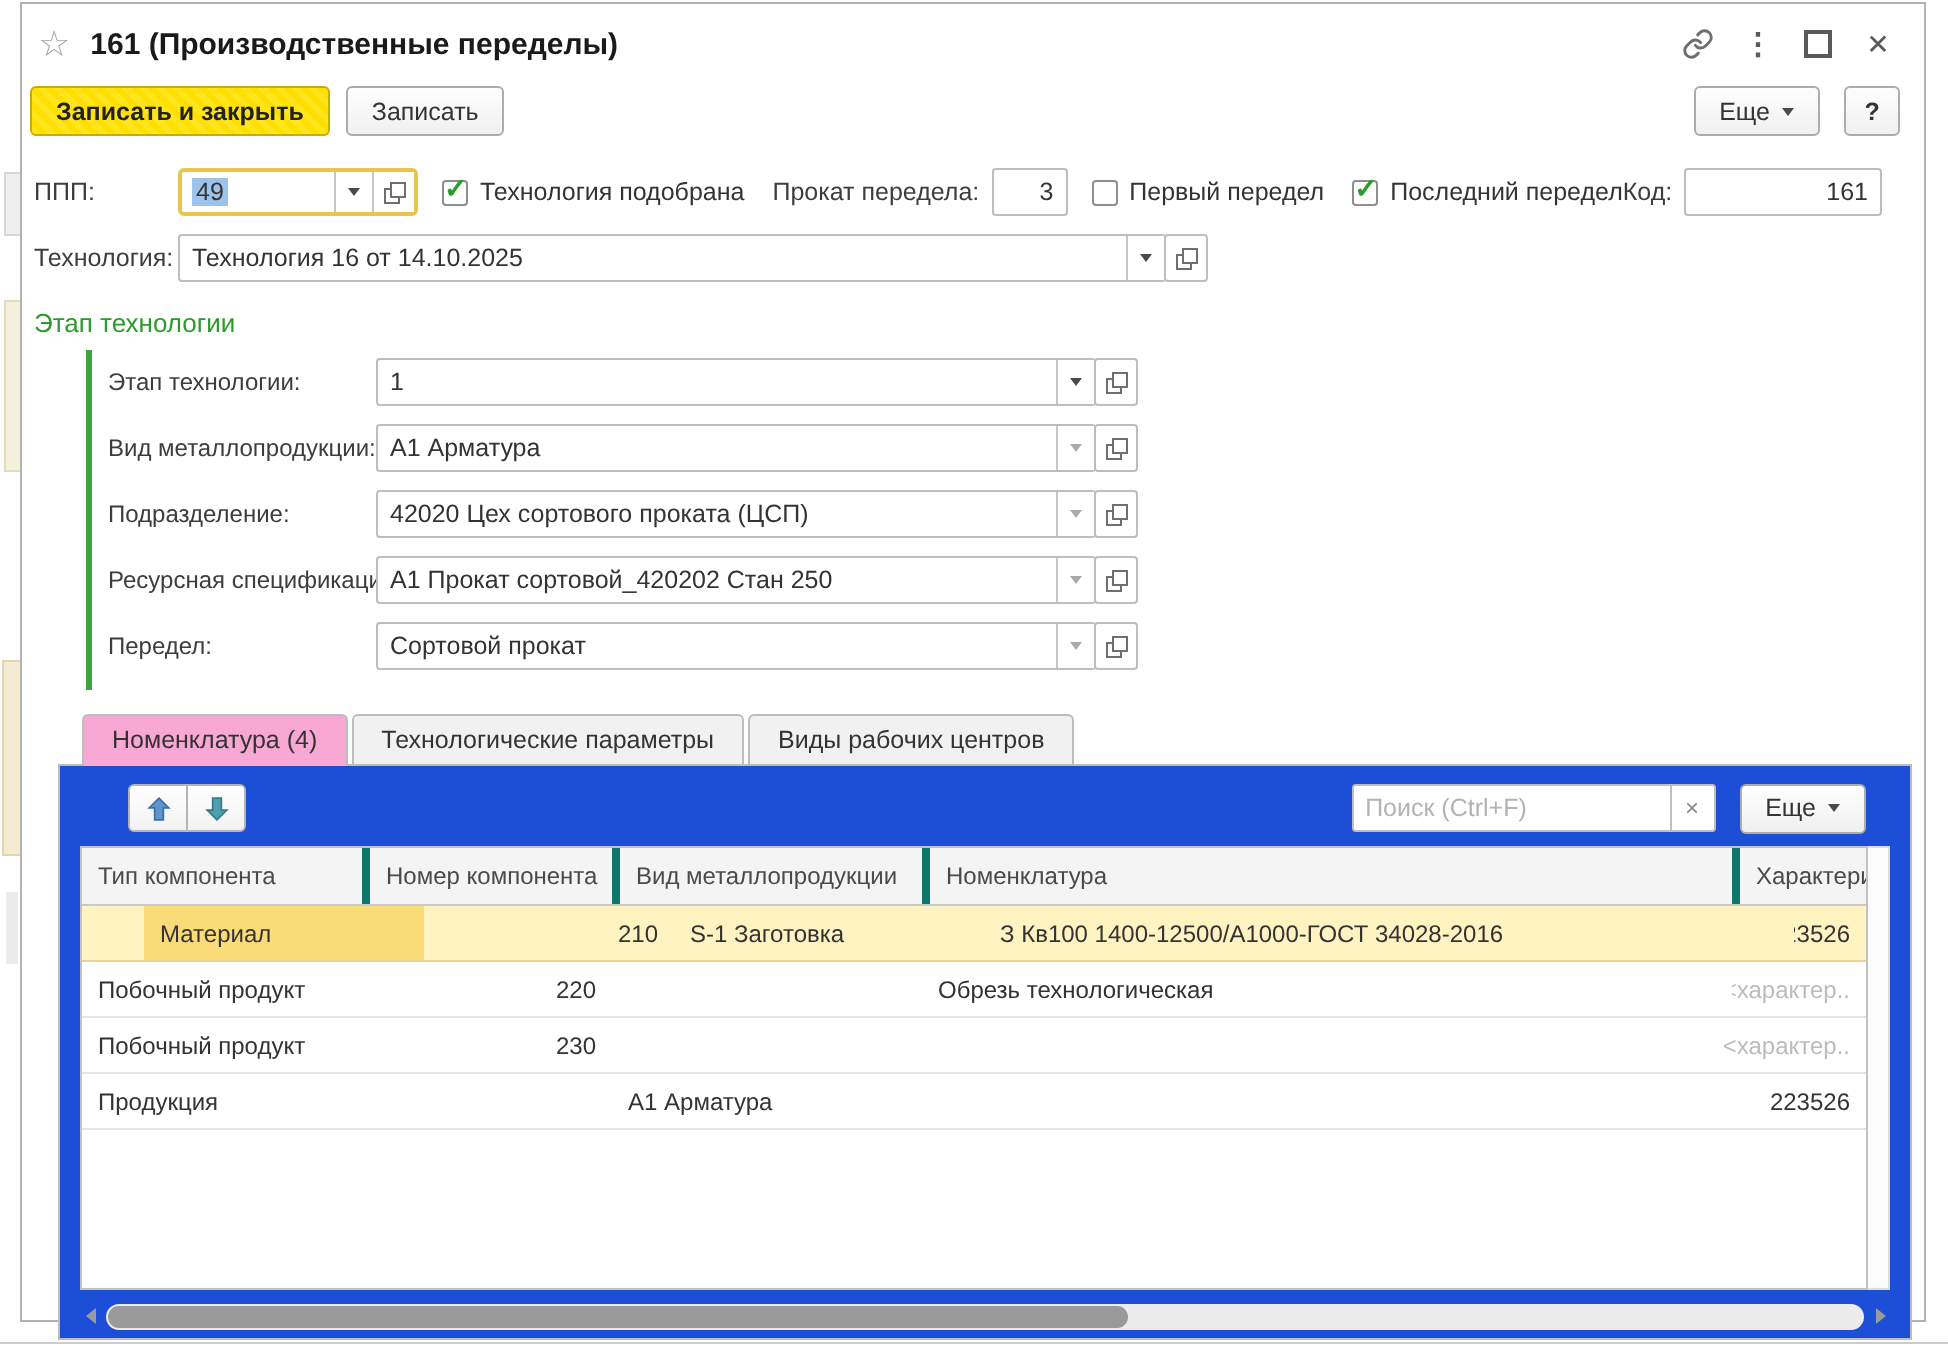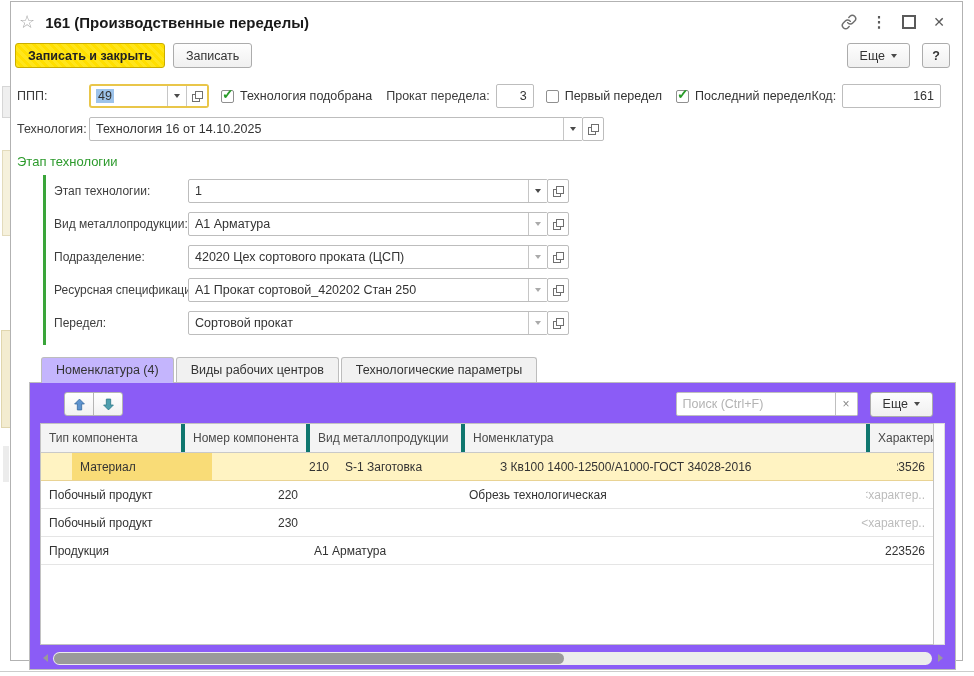--- a/index.html
+++ b/index.html
@@ -89,25 +89,25 @@
   .grow{display:flex;align-items:center;margin-bottom:9px;}
   .glabel{width:134px;flex:0 0 134px;font-size:12px;color:#3d3d3d;white-space:nowrap;overflow:hidden;}
   .gbox{width:360px;}
 
   
   .tabs{display:flex;margin:12px 0 0 30px;position:relative;z-index:2;}
   .tab{
     padding:5px 14px 5px 14px;border:1px solid #bdbdbd;border-bottom:none;
     border-radius:3px 3px 0 0;background:#f1f1f1;margin-right:2px;cursor:pointer;white-space:nowrap;
   }
-  .tab.active{background:#c4b5fd;padding-bottom:6px;margin-bottom:-1px;}
+  .tab.active{background:#f9a8d4;padding-bottom:6px;margin-bottom:-1px;}
 
   
   .panel{
-    margin:0 6px 0 18px;border:1px solid #bdbdbd;background:#8b5cf6;height:288px;
+    margin:0 6px 0 18px;border:1px solid #bdbdbd;background:#1d4ed8;height:288px;
     box-sizing:border-box;padding:8px 10px 6px 10px;position:relative;
   }
   .ttool{display:flex;align-items:center;height:26px;}
   .updown{display:flex;margin-left:24px;}
   .udbtn{width:30px;height:24px;border:1px solid #b5b5b5;background:linear-gradient(#ffffff,#f2f2f2);display:flex;align-items:center;justify-content:center;box-sizing:border-box;cursor:pointer;}
   .udbtn:first-child{border-radius:3px 0 0 3px;}
   .udbtn:last-child{border-radius:0 3px 3px 0;margin-left:-1px;}
   .searchwrap{display:flex;align-items:stretch;margin-left:auto;height:24px;}
   .searchwrap input{
     width:160px;border:1px solid #bfbfbf;border-radius:2px 0 0 2px;padding:0 6px;
@@ -292,22 +292,22 @@
       </span>
       <span class="obtn">
           <span class="open-icon"></span>
         </span>
     </div>
 
   </div>
 
   <div class="tabs">
     <div class="tab active">Номенклатура (4)</div>
+    <div class="tab">Технологические параметры</div>
     <div class="tab">Виды рабочих центров</div>
-    <div class="tab">Технологические параметры</div>
   </div>
 
   <div class="panel">
 
     <div class="ttool">
       <span class="updown">
         <span class="udbtn">
           <svg width="13" height="13" viewBox="0 0 12 12">
               <path d="M6 1l4.5 4.5H8V11H4V5.5H1.5z" fill="#5e94cf" stroke="#3e6fa3" stroke-width="0.8"></path>
             </svg>

